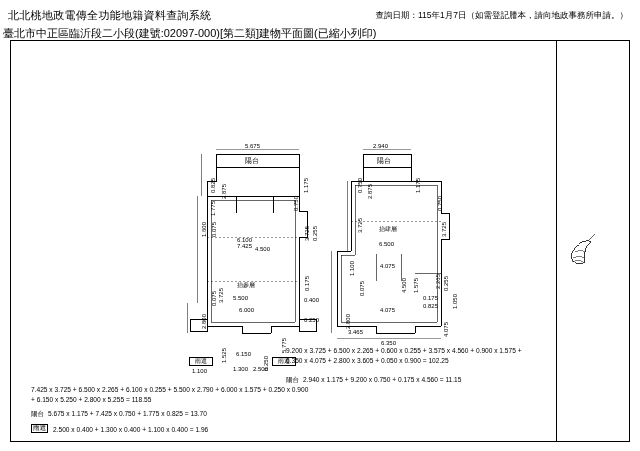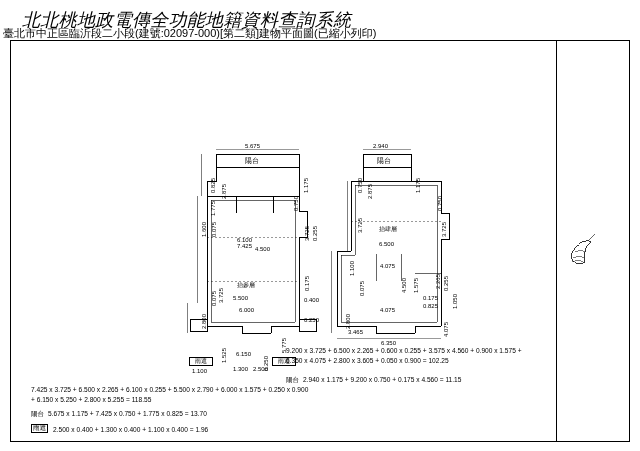--- a/index.html
+++ b/index.html
@@ -8,22 +8,22 @@
     background:#ffffff;
     font-family:"Liberation Sans", sans-serif;
     color:#000;
     overflow:hidden;
     position:relative;
   }
   .page{position:absolute;inset:0;}
 
   
   .hdr-title{
-    position:absolute;left:22px;top:8px;
-    font-size:18px;letter-spacing:.3px;white-space:nowrap;font-style:italic;
+    position:absolute;left:8px;top:8px;
+    font-size:11px;letter-spacing:.3px;white-space:nowrap;
   }
   .hdr-sub{
     position:absolute;left:3px;top:26px;
     font-size:11px;white-space:nowrap;
   }
   .hdr-right{
     position:absolute;right:12px;top:10px;
     font-size:8.5px;white-space:nowrap;
   }
 
@@ -57,20 +57,21 @@
 
   svg{position:absolute;left:0;top:0;}
 </style>
 </head>
 <body>
 
 <div class="page">
 
   <div class="hdr-title">北北桃地政電傳全功能地籍資料查詢系統</div>
   <div class="hdr-sub">臺北市中正區臨沂段二小段(建號:02097-000)[第二類]建物平面圖(已縮小列印)</div>
+  <div class="hdr-right">查詢日期：115年1月7日（如需登記謄本，請向地政事務所申請。）</div>
 
   <div class="frame">
     <div class="vdiv"></div>
 
     <div class="canvas">
 
       <svg width="620" height="402">
         <g fill="none" stroke="#000" stroke-width="1" shape-rendering="crispEdges">
 
           <path d="M205,113 L288,113 L288,126 L205,126 Z"></path>

